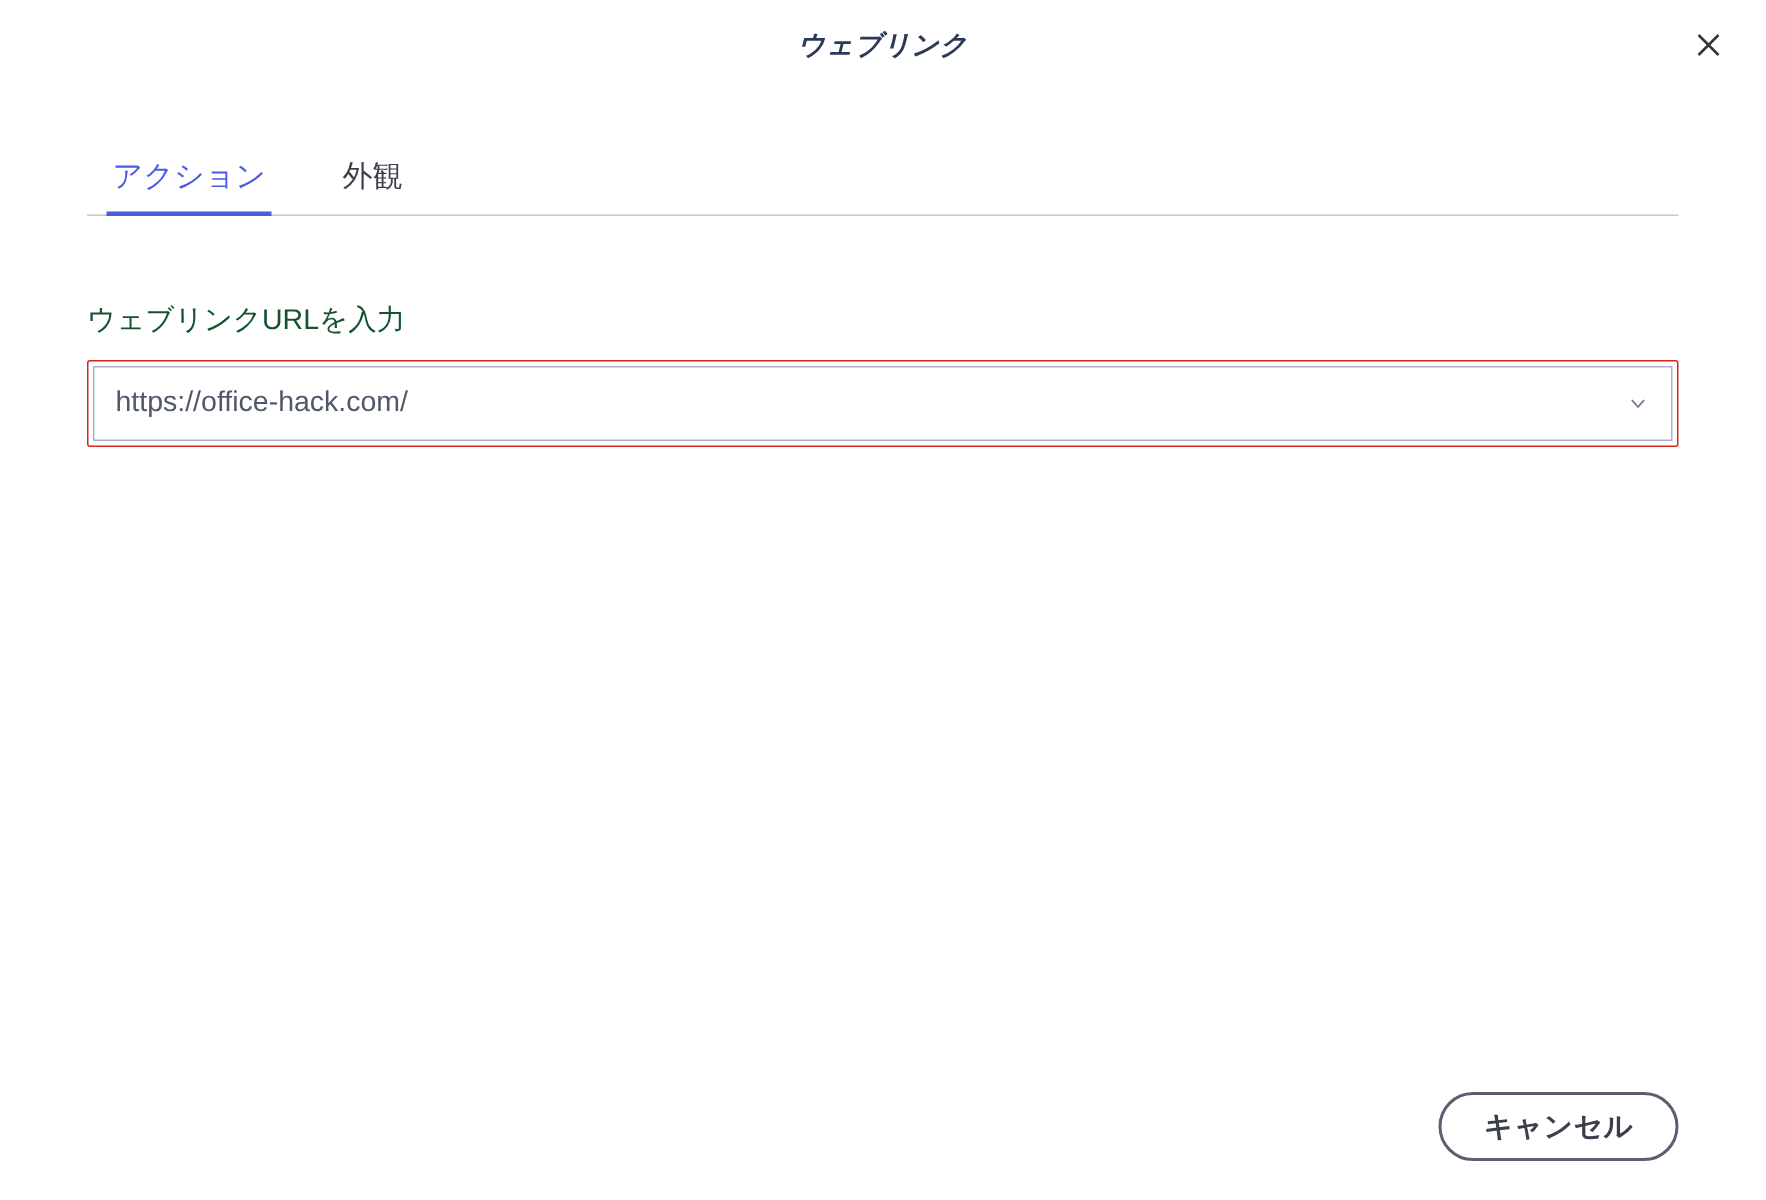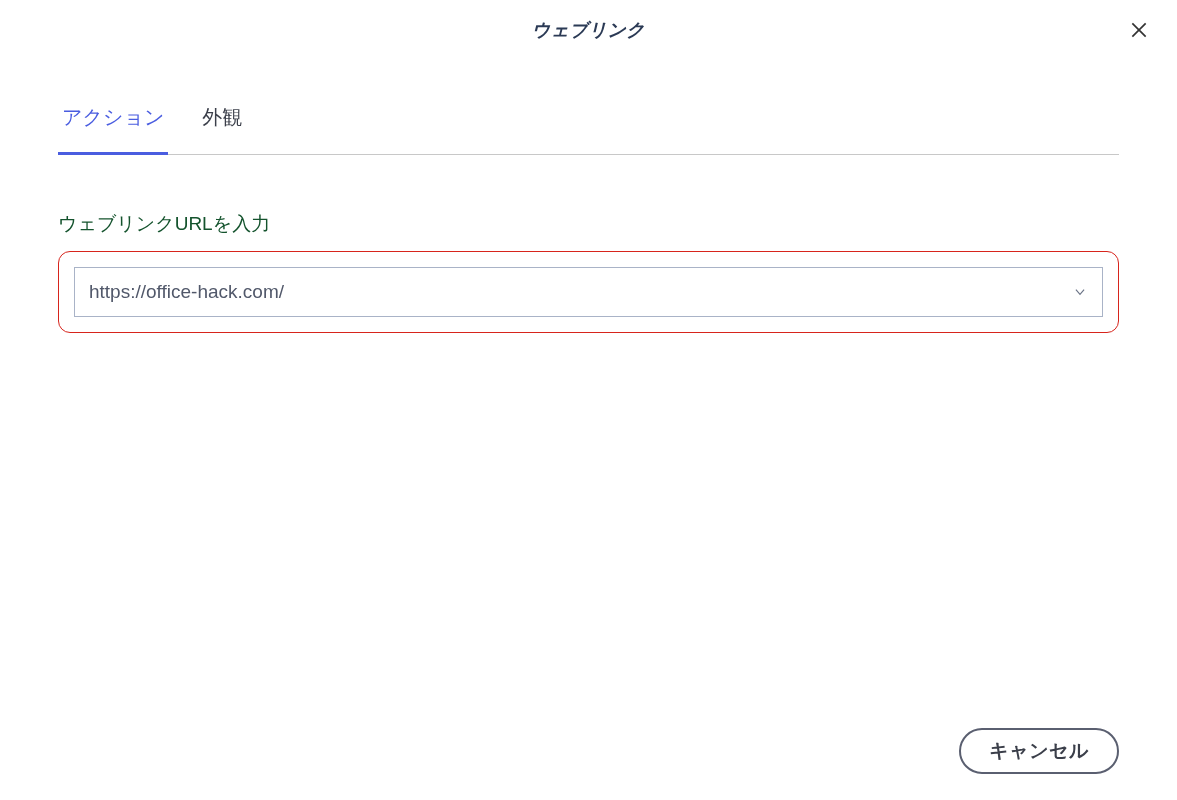--- a/index.html
+++ b/index.html
@@ -52,26 +52,27 @@
     }
     .dialog-body {
       padding: 40px 58px 0 58px;
     }
     .tab-strip {
       display: flex;
       border-bottom: 1px solid #c8c8c8;
       margin-bottom: 56px;
     }
     .tab {
-      padding: 8px 4px 23px 4px;
+      padding: 8px 4px 12px 4px;
       margin-right: 30px;
       font-size: 20px;
       cursor: pointer;
       color: #3b3f4a;
       position: relative;
+      margin-left: 13px;
     }
     .tab.active {
       color: #4a5de0;
     }
     .tab.active::after {
       content: "";
       position: absolute;
       left: 0;
       right: 0;
       bottom: -1px;
@@ -80,22 +81,22 @@
     }
     .field-label {
       font-size: 19px;
       color: #14532d;
       margin-bottom: 14px;
       display: block;
     }
     .url-field-wrap {
       position: relative;
       border: 1px solid #d7241c;
-      padding: 15px;
-      border-radius: 12px;
+      padding: 3px;
+      border-radius: 2px;
     }
     .url-field {
       display: flex;
       align-items: center;
       border: 1px solid #a9b3c7;
       background: #ffffff;
       height: 50px;
       padding: 0 40px 0 14px;
       position: relative;
     }

